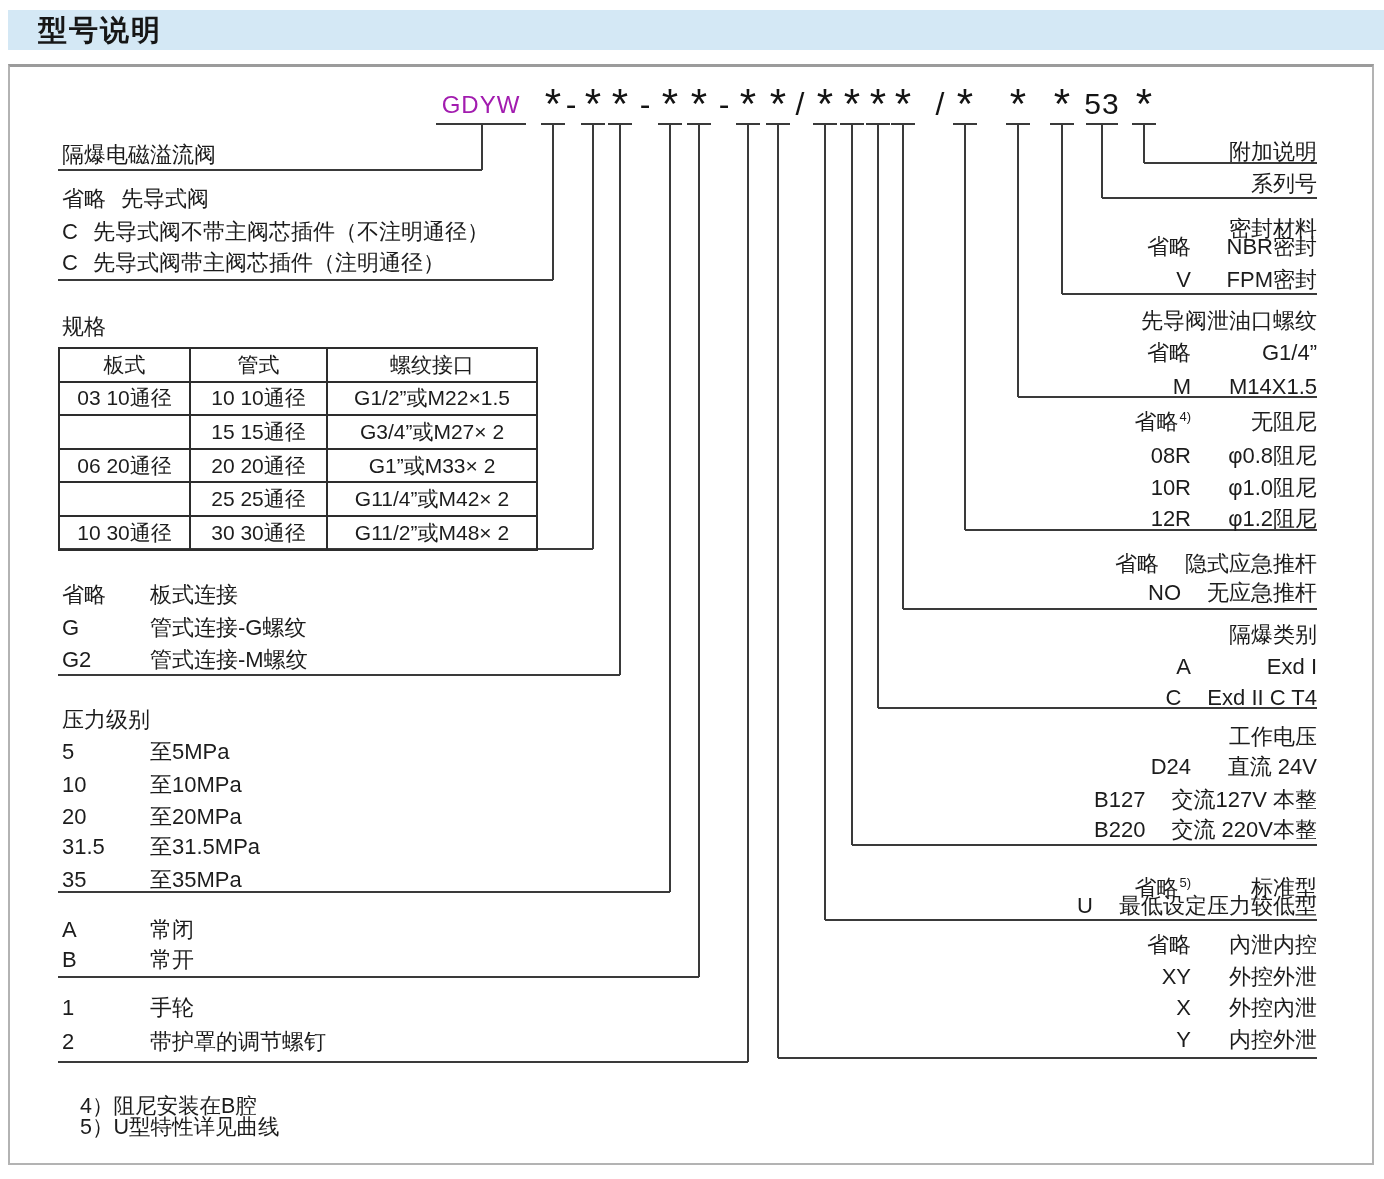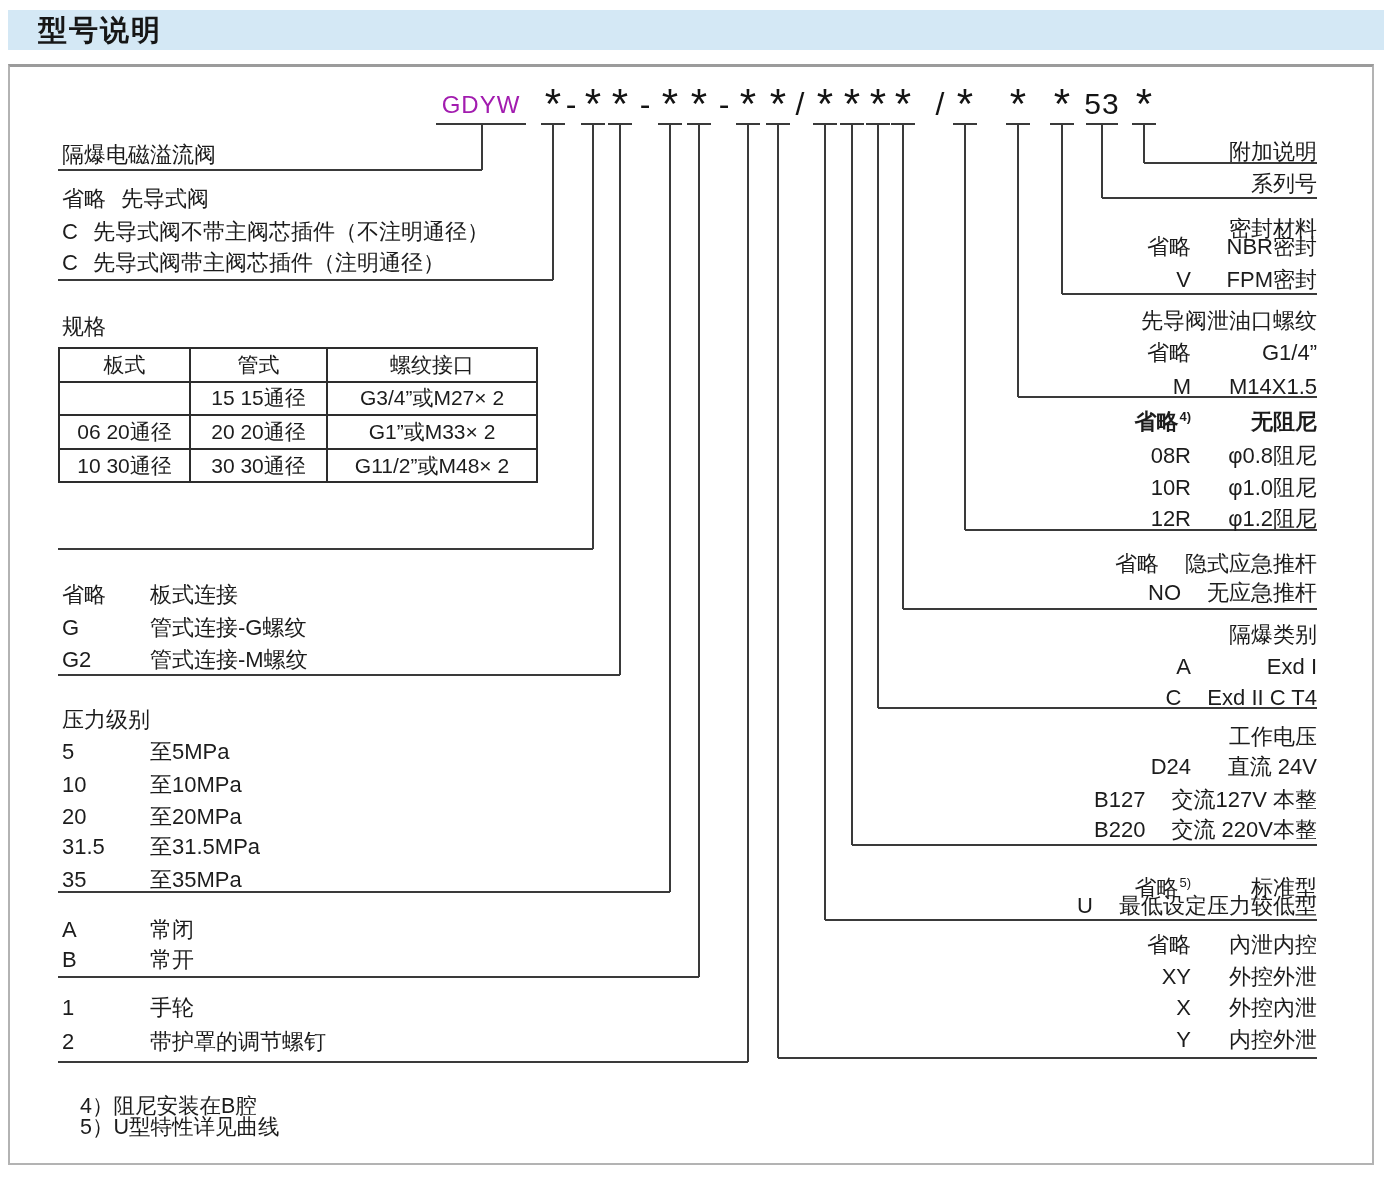--- a/index.html
+++ b/index.html
@@ -175,21 +175,21 @@
         <span>先导阀泄油口螺纹</span>
       </div>
       <div class="rrow" style="top: 339px;">
         <span class="val"><span>省略</span></span>
         <span class="desc">G1/4”</span>
       </div>
       <div class="rrow" style="top: 373px;">
         <span class="val"><span>M</span></span>
         <span class="desc">M14X1.5</span>
       </div>
-      <div class="rrow" style="top: 408px; font-weight: bold;">
+      <div class="rrow" style="top: 408px;">
         <span class="val"><span>省略</span><sup class="fnmark">4)</sup></span>
         <span class="desc">无阻尼</span>
       </div>
       <div class="rrow" style="top: 442px; gap: 26px;">
         <span class="val"><span>08R</span></span>
         <span class="desc">φ0.8阻尼</span>
       </div>
       <div class="rrow" style="top: 474px;">
         <span class="val"><span>10R</span></span>
         <span class="desc">φ1.0阻尼</span>
@@ -266,28 +266,38 @@
       </colgroup>
     <thead id="spec-head">
         <tr>
           <th>板式</th>
           <th>管式</th>
           <th>螺纹接口</th>
         </tr>
       </thead>
     <tbody id="spec-body">
         <tr>
+          <td>03 10通径</td>
+          <td>10 10通径</td>
+          <td>G1/2”或M22×1.5</td>
+        </tr>
+        <tr>
           <td></td>
           <td>15 15通径</td>
           <td>G3/4”或M27× 2</td>
         </tr>
         <tr>
           <td>06 20通径</td>
           <td>20 20通径</td>
           <td>G1”或M33× 2</td>
+        </tr>
+        <tr>
+          <td></td>
+          <td>25 25通径</td>
+          <td>G11/4”或M42× 2</td>
         </tr>
         <tr>
           <td>10 30通径</td>
           <td>30 30通径</td>
           <td>G11/2”或M48× 2</td>
         </tr>
       </tbody>
   </table>
 
   <div id="foot-layer">

